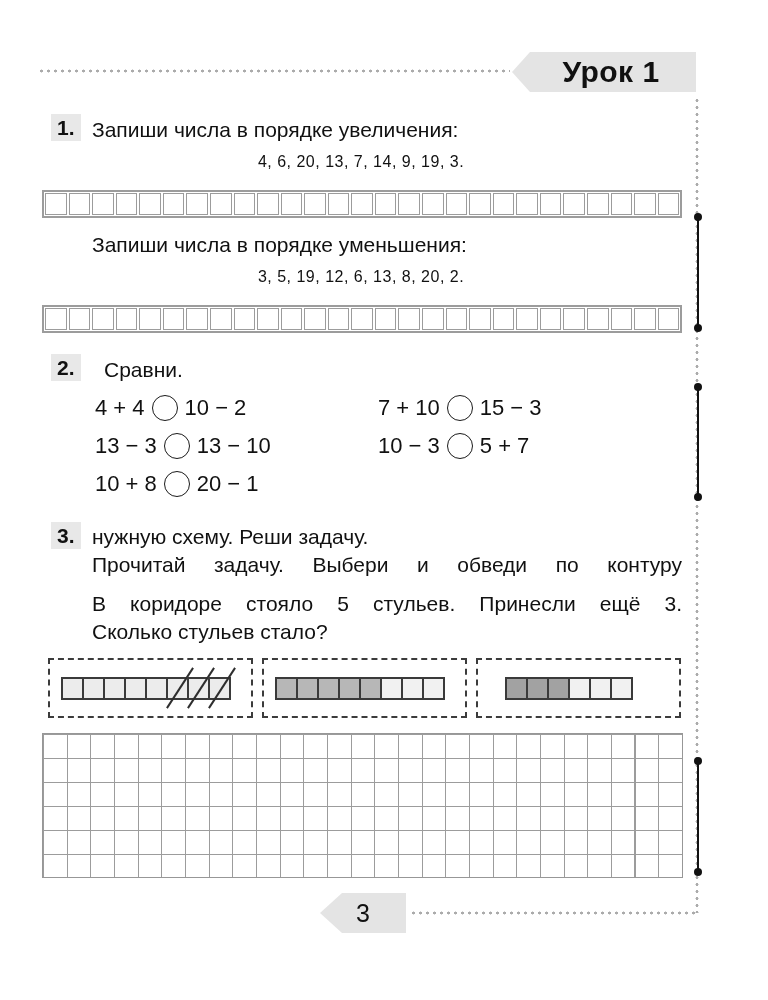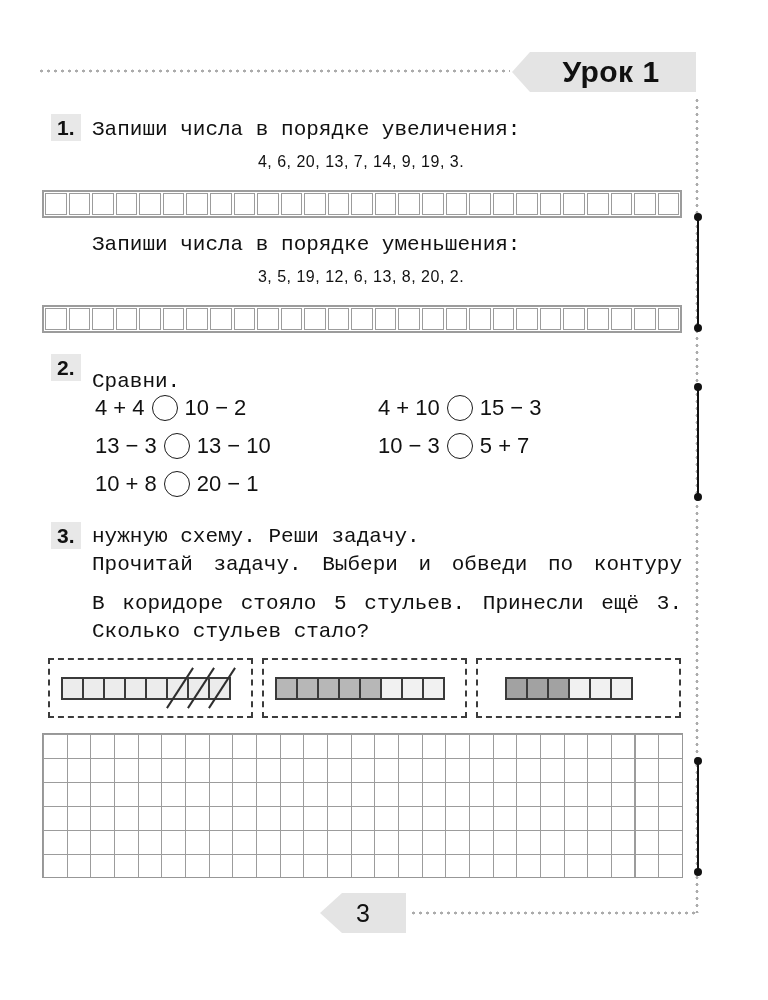--- a/index.html
+++ b/index.html
@@ -30,21 +30,21 @@
   .mseg::before { content:""; position:absolute; left:4px; top:0; bottom:0; width:2px; background:#121212; }
   .mseg .dot { position:absolute; left:1px; width:8px; height:8px; border-radius:50%; background:#121212; }
   .mseg .dot.t { top:-4px; } .mseg .dot.b { bottom:-4px; }
 
   
   .tasknum {
     background:#e8e8e8; font-weight:bold; font-size:21px;
     padding:2px 6px; line-height:1.1;
   }
 
-  .instr { font-size:21px; line-height:28px;font-family:Liberation Mono, monospace; }
+  .instr { font-size:21px; line-height:28px; }
   .just  { text-align:justify; text-align-last:justify; }
   .numline { font-size:16px; text-align:center; letter-spacing:.5px; }
 
   
   .wrow {
     display:flex; gap:2px; padding:1px; width:640px; height:28px;
     border:2px solid #9c9c9c; background:#fff;
   }
   .wrow .wcell { flex:1 1 0; border:1px solid #9c9c9c; background:#fff; }
 
@@ -165,30 +165,30 @@
     <div class="wcell"></div>
     <div class="wcell"></div>
     <div class="wcell"></div>
     <div class="wcell"></div>
     <div class="wcell"></div>
     <div class="wcell"></div>
     <div class="wcell"></div>
   </div>
 
 <div class="abs tasknum" style="left:51px; top:354px;">2.</div>
-<div class="abs instr" style="left:92px; top:356px;margin-top:12px;">Сравни.</div>
+<div class="abs instr" style="left:104px; top:356px;">Сравни.</div>
 
 <div class="abs cmp-grid" style="left:95px; top:389px;">
   <div class="expr">
     <span>4 + 4</span>
     <span class="circle"></span>
     <span>10 − 2</span>
   </div>
   <div class="expr">
-    <span>4 + 10</span>
+    <span>7 + 10</span>
     <span class="circle"></span>
     <span>15 − 3</span>
   </div>
   <div class="expr">
     <span>13 − 3</span>
     <span class="circle"></span>
     <span>13 − 10</span>
   </div>
   <div class="expr">
     <span>10 − 3</span>

